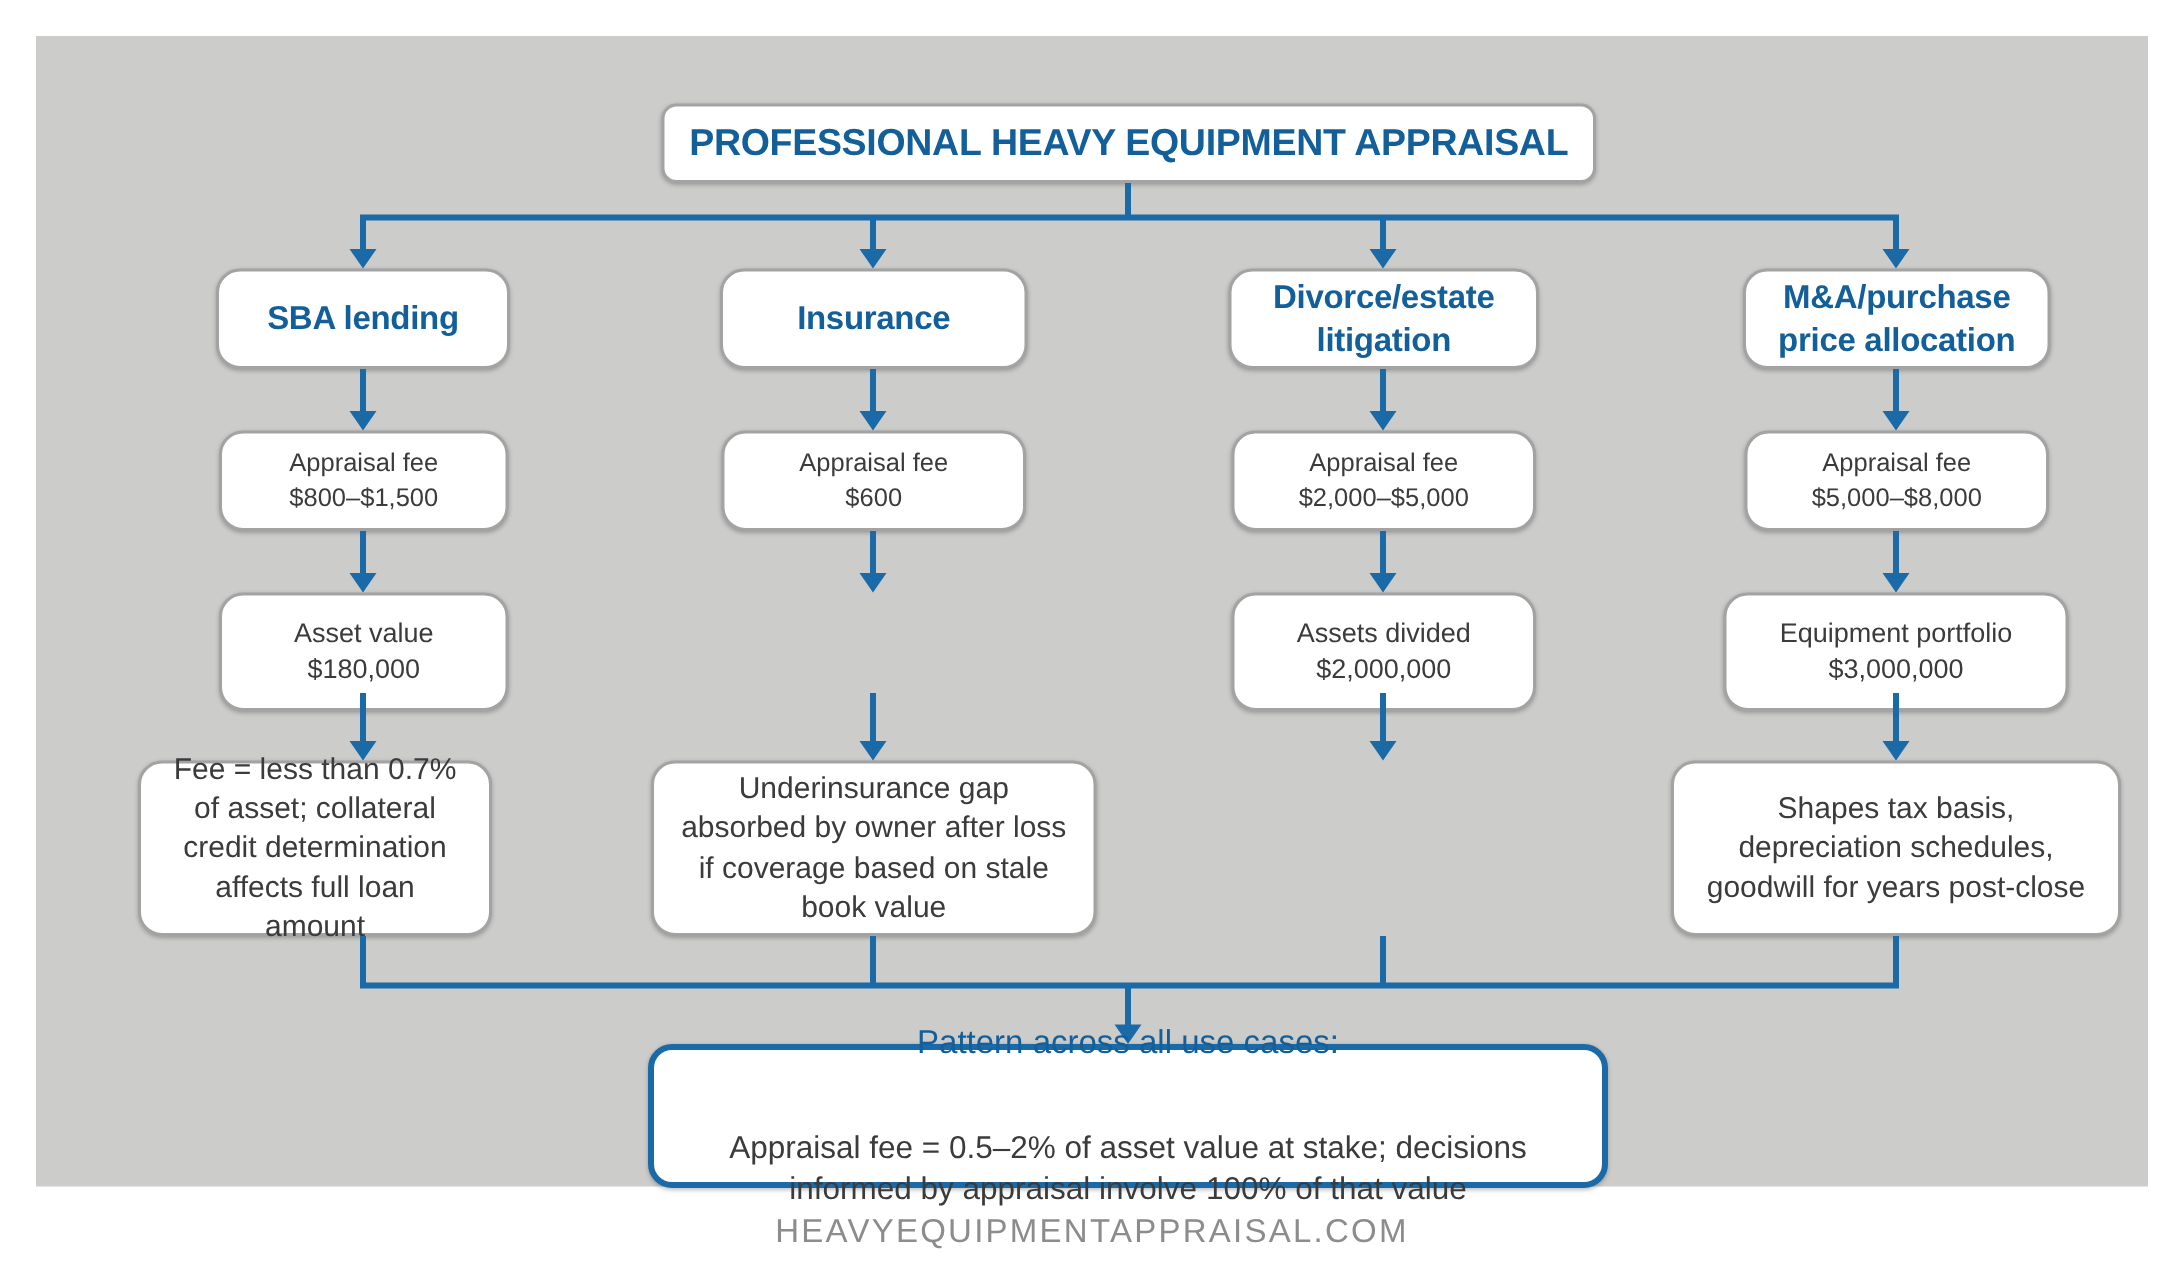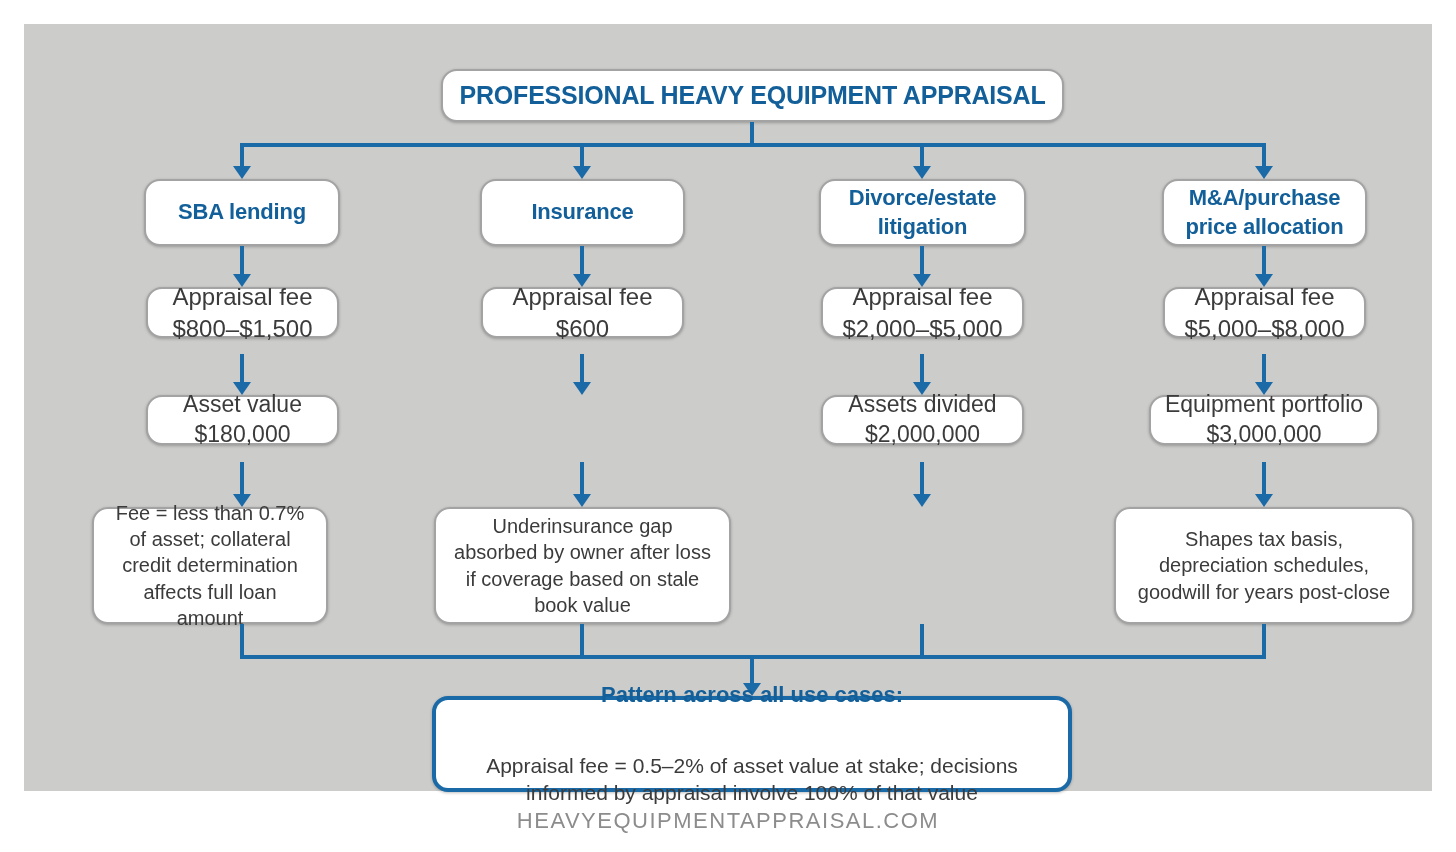--- a/index.html
+++ b/index.html
@@ -14,33 +14,33 @@
   html,body{width:1456px;height:852px;background:#ffffff;
     font-family:"Liberation Sans",sans-serif;}
   #page{position:relative;width:1456px;height:852px;background:#ffffff;overflow:hidden;}
   #canvas{position:absolute;left:24px;top:24px;width:1408px;height:767px;
     background:var(--canvas-gray);}
   .box{position:absolute;background:#ffffff;border:2px solid var(--box-border-gray);
     border-radius:16px;display:flex;flex-direction:column;align-items:center;
     justify-content:center;text-align:center;color:var(--text-dark);
     box-shadow:0 1px 3px rgba(0,0,0,0.25);line-height:1.3;}
   .title-box{left:417px;top:45px;width:623px;height:53px;
-    font-size:25px;font-weight:bold;color:var(--header-text-blue);letter-spacing:-0.2px;}
+    font-size:25px;font-weight:bold;color:var(--header-text-blue);letter-spacing:-0.2px;border-radius:10px;}
   .hdr{top:155px;height:67px;font-size:22px;font-weight:bold;
     color:var(--header-text-blue);letter-spacing:-0.2px;padding:0 6px;}
-  .fee{top:263px;height:51px;font-size:24px;}
-  .val{top:371px;height:50px;font-size:23px;}
+  .fee{top:263px;height:67px;font-size:17px;}
+  .val{top:371px;height:79px;font-size:18px;}
   .desc{top:483px;height:117px;font-size:20px;padding:8px 18px;line-height:1.32;}
   .shaft{position:absolute;width:4px;background:var(--accent-blue);}
   .hline{position:absolute;height:4px;background:var(--accent-blue);}
   .head{position:absolute;width:0;height:0;border-left:9px solid transparent;
     border-right:9px solid transparent;border-top:13px solid var(--accent-blue);}
   .summary-box{left:408px;top:672px;width:640px;height:96px;border:4px solid var(--accent-blue);
     border-radius:16px;font-size:21px;padding:6px 14px;}
-  .summary-heading{color:var(--header-text-blue);font-weight:bold;font-size:22px;display:block;text-align:right;}
+  .summary-heading{color:var(--header-text-blue);font-weight:normal;font-size:22px;display:block;text-align:right;}
   .summary-body{display:block;color:var(--text-dark);line-height:1.28;margin-top:44px;}
   #footer{position:absolute;left:0;top:808px;width:1456px;text-align:center;
     font-size:22px;color:var(--footer-gray);letter-spacing:1.5px;}
   .two-line span{display:block;}
 </style>
 </head>
 <body>
 
 <div id="page">
   <div id="canvas">

